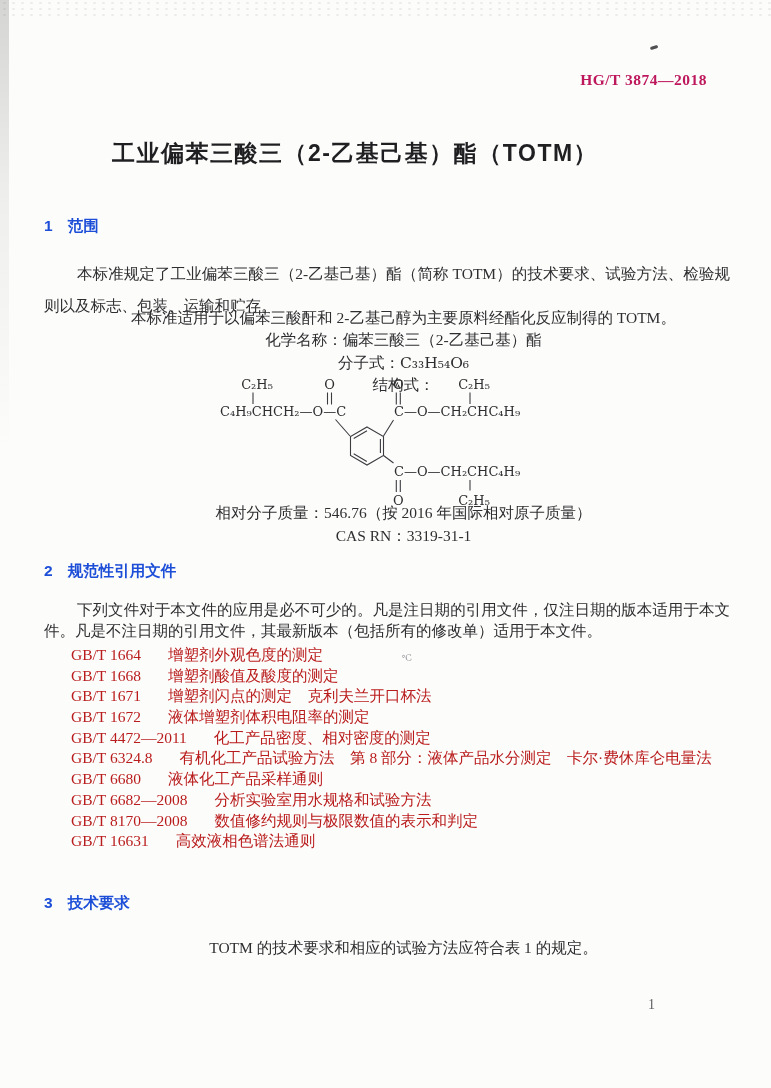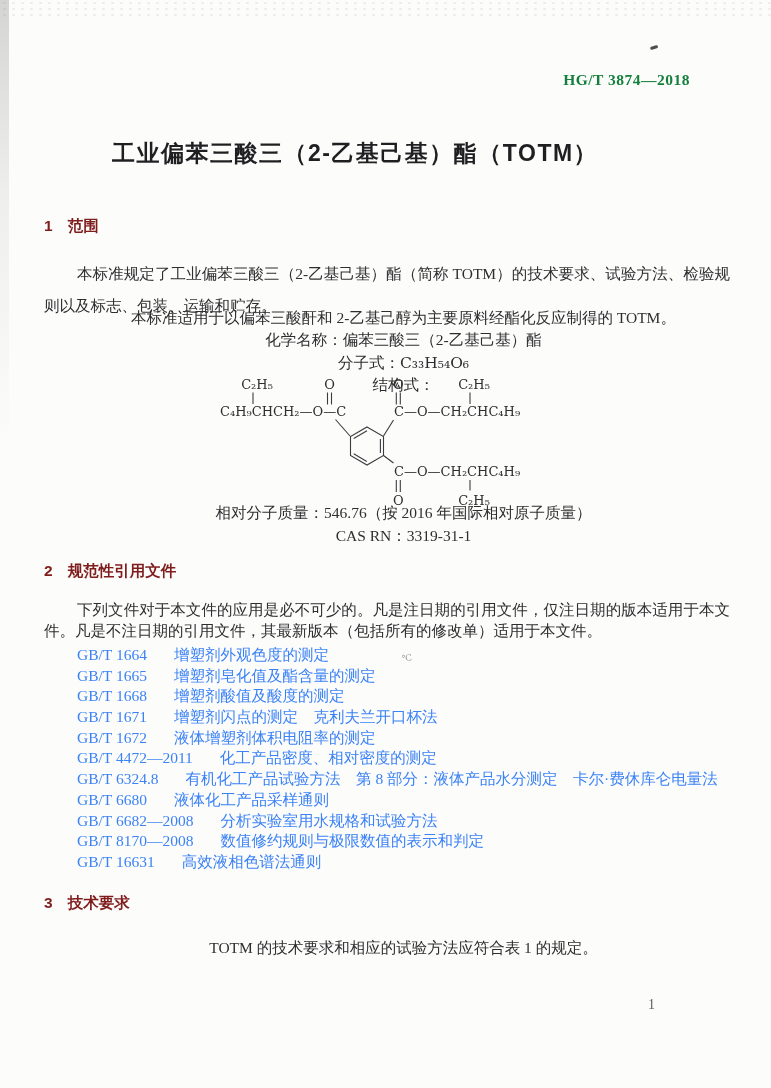--- a/index.html
+++ b/index.html
@@ -27,50 +27,50 @@
   .speck-a {
     position:absolute; left:650px; top:46px; width:8px; height:2.5px;
     background:#4f4f52; transform:rotate(-18deg); border-radius:2px;
   }
   .speck-b {
     position:absolute; left:402px; top:653px;
     font-size:9px; color:#9a9aa0; transform:rotate(-8deg);
   }
   
   .header-code {
-    position:absolute; top:71px; right:81px;
-    font-size:15.5px; font-weight:bold; letter-spacing:0.5px; color:#15803d;
+    position:absolute; top:71px; right:64px;
+    font-size:15.5px; font-weight:bold; letter-spacing:0.5px; color:#be185d;
   }
   .doc-title {
     position:absolute; top:138px; left:44px; width:622px;
     text-align:center;
     font-family:"Liberation Sans","DejaVu Sans",sans-serif;
     font-size:23px; font-weight:bold; letter-spacing:1.5px; color:#1f1f22;
     white-space:nowrap;
   }
   
   .sec-heading {
     position:absolute; left:44px;
     font-family:"Liberation Sans","DejaVu Sans",sans-serif;
-    font-size:15.5px; font-weight:bold; color:#7f1d1d;
+    font-size:15.5px; font-weight:bold; color:#1d4ed8;
   }
   .sec-num { margin-right:15px; }
   
   .body-block {
     position:absolute; left:44px; width:686px;
     font-size:15.5px; line-height:32px; color:#2e2e30;
     text-align:justify;
   }
   .indent { text-indent:33px; }
   .plain { text-align:center; }
   .formula { font-family:"DejaVu Serif","DejaVu Sans",serif;margin-top:21px; }
   
   .ref-list {
-    position:absolute; left:44px; width:686px;
-    font-size:15.5px; color:#3b82f6;
+    position:absolute; left:38px; width:686px;
+    font-size:15.5px; color:#b91c1c;
   }
   .ref-row { height:20.7px; line-height:20.7px; padding-left:33px; white-space:nowrap; }
   .ref-title { margin-left:27px; }
   
   .structure-wrap { position:absolute; left:216px; top:374px; }
   .structure-wrap text {
     font-family:"DejaVu Serif","DejaVu Sans",serif;
     font-size:13px; fill:#2e2e30;
   }
   .structure-wrap line, .structure-wrap polygon { stroke:#3c3c40; stroke-width:1.1; }
@@ -145,21 +145,20 @@
   <div class="body-block indent plain" style="top:520px;">CAS RN：3319-31-1</div>
 
   <div class="sec-heading" style="top:561px;">
     <span class="sec-num">2</span><span>规范性引用文件</span>
   </div>
 
   <div class="body-block indent" style="top:599px; line-height:21.4px;">下列文件对于本文件的应用是必不可少的。凡是注日期的引用文件，仅注日期的版本适用于本文件。凡是不注日期的引用文件，其最新版本（包括所有的修改单）适用于本文件。</div>
 
   <div class="ref-list" style="top:645px;">
     <div class="ref-row"><span>GB/T 1664</span><span class="ref-title">增塑剂外观色度的测定</span></div>
-    <div class="ref-row"><span>GB/T 1665</span><span class="ref-title">增塑剂皂化值及酯含量的测定</span></div>
     <div class="ref-row"><span>GB/T 1668</span><span class="ref-title">增塑剂酸值及酸度的测定</span></div>
     <div class="ref-row"><span>GB/T 1671</span><span class="ref-title">增塑剂闪点的测定　克利夫兰开口杯法</span></div>
     <div class="ref-row"><span>GB/T 1672</span><span class="ref-title">液体增塑剂体积电阻率的测定</span></div>
     <div class="ref-row"><span>GB/T 4472—2011</span><span class="ref-title">化工产品密度、相对密度的测定</span></div>
     <div class="ref-row"><span>GB/T 6324.8</span><span class="ref-title">有机化工产品试验方法　第 8 部分：液体产品水分测定　卡尔·费休库仑电量法</span></div>
     <div class="ref-row"><span>GB/T 6680</span><span class="ref-title">液体化工产品采样通则</span></div>
     <div class="ref-row"><span>GB/T 6682—2008</span><span class="ref-title">分析实验室用水规格和试验方法</span></div>
     <div class="ref-row"><span>GB/T 8170—2008</span><span class="ref-title">数值修约规则与极限数值的表示和判定</span></div>
     <div class="ref-row"><span>GB/T 16631</span><span class="ref-title">高效液相色谱法通则</span></div>
   </div>

